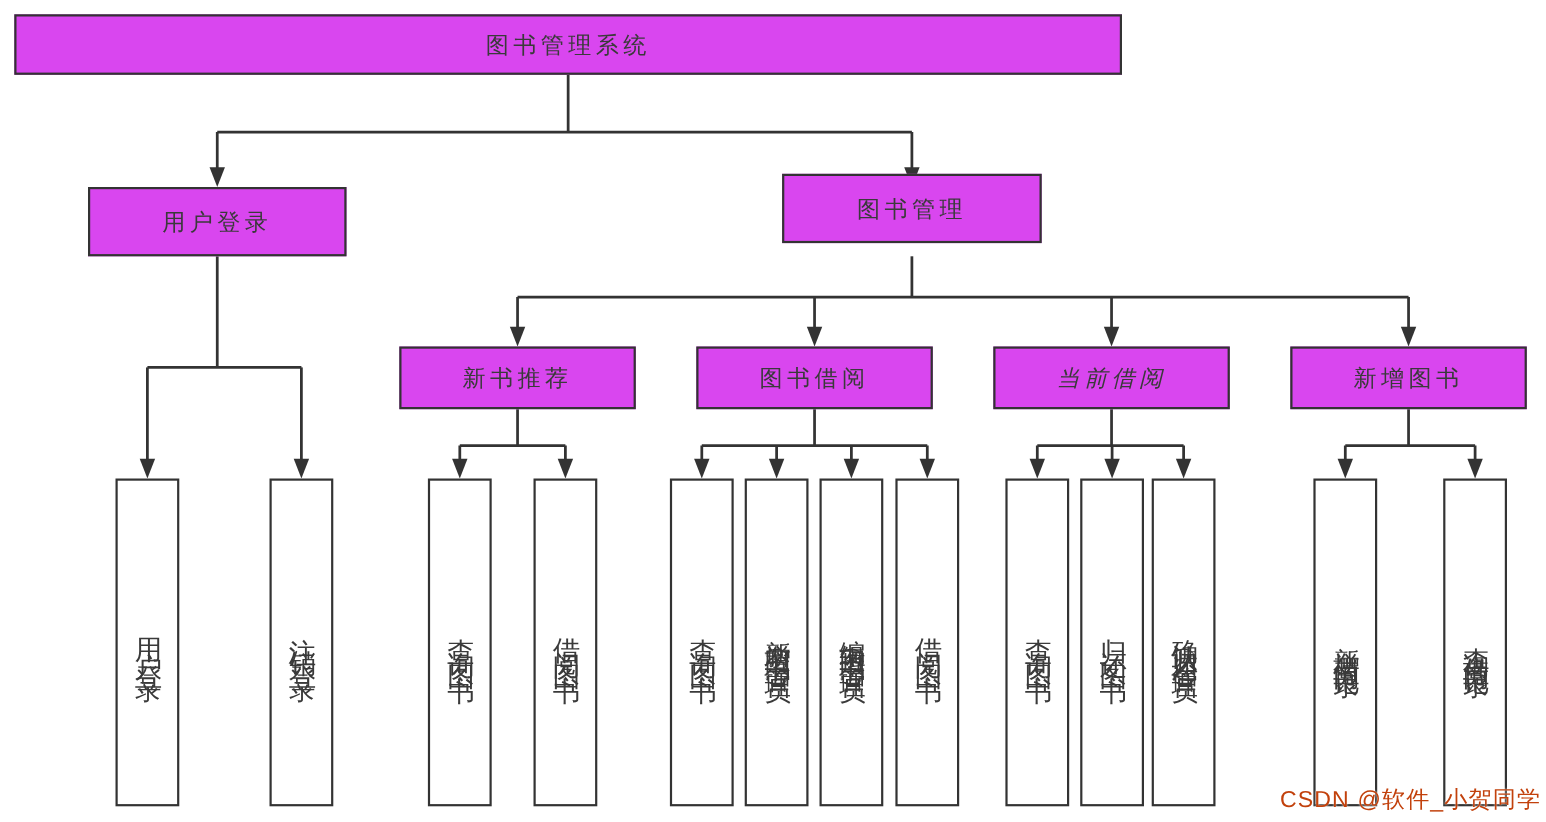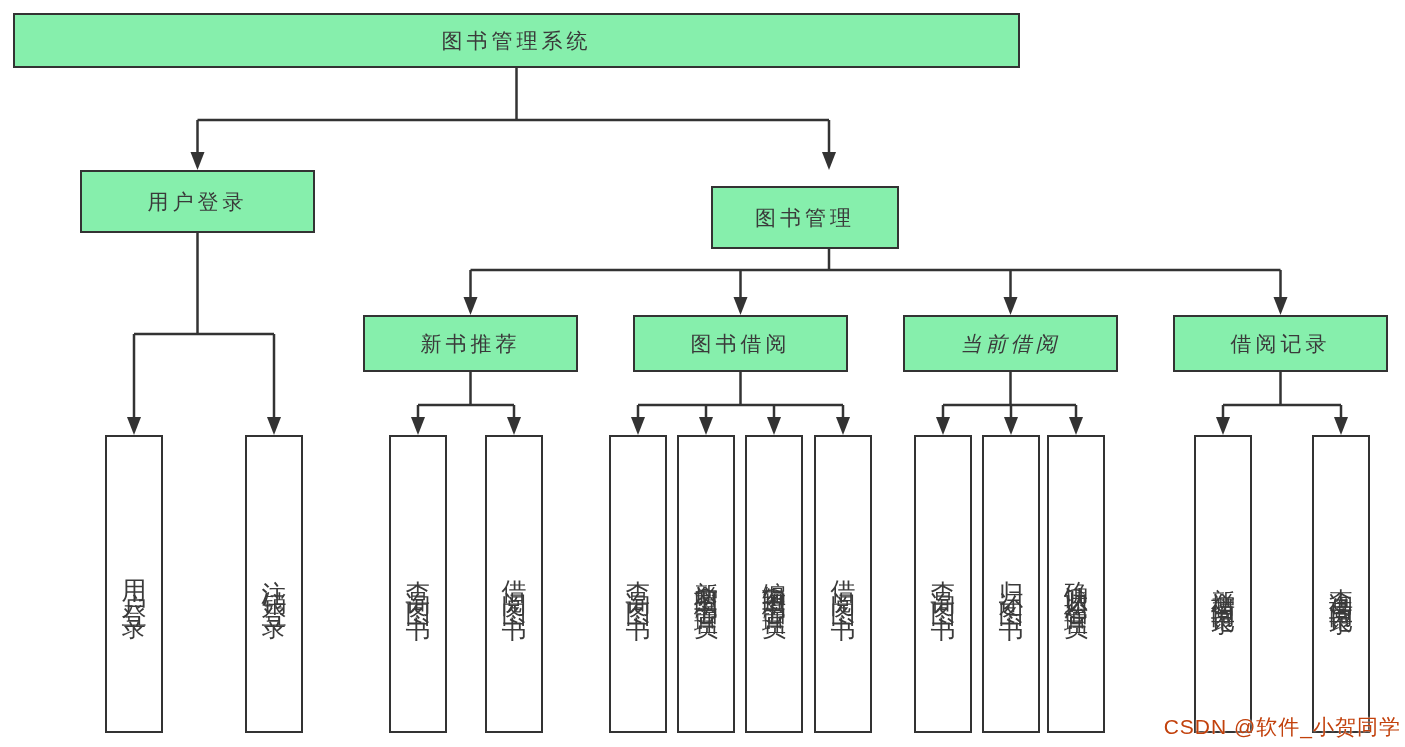--- a/index.html
+++ b/index.html
@@ -4,21 +4,21 @@
 <style>
   html, body { margin: 0; padding: 0; background: #ffffff; }
   body {
     width: 1405px; height: 747px; position: relative; overflow: hidden;
     font-family: "Liberation Sans", "DejaVu Sans", sans-serif;
   }
   .canvas { position: absolute; inset: 0; }
   svg.wires { position: absolute; left: 0; top: 0; }
   .node {
     position: absolute; box-sizing: border-box;
-    border: 2.5px solid #333333; background: #86efac;
+    border: 2.5px solid #333333; background: #d946ef;
     display: flex; align-items: center; justify-content: center;
     color: #3a3a3a; font-size: 21px; letter-spacing: 4px;
     white-space: nowrap;
   }
   .leaf {
     position: absolute; box-sizing: border-box;
     border: 2.5px solid #333333; background: #ffffff;
     top: 435px; width: 58px; height: 298px;
     display: flex; align-items: center; justify-content: center;
   }
@@ -104,26 +104,26 @@
       <polygon points="1004,417 1018,417 1011,435"></polygon>
       <polygon points="1069,417 1083,417 1076,435"></polygon>
       <polygon points="1216,417 1230,417 1223,435"></polygon>
       <polygon points="1334,417 1348,417 1341,435"></polygon>
     </g>
   </svg>
 
   <div class="node" style="left:13px; top:13px; width:1007px; height:55px;">图书管理系统</div>
 
   <div class="node" style="left:80px; top:170px; width:235px; height:63px;">用户登录</div>
-  <div class="node" style="left:711px; top:186px; width:188px; height:63px;">图书管理</div>
+  <div class="node" style="left:711px; top:158px; width:236px; height:63px;">图书管理</div>
 
   <div class="node" style="left:363px; top:315px; width:215px; height:57px;">新书推荐</div>
   <div class="node" style="left:633px; top:315px; width:215px; height:57px;">图书借阅</div>
   <div class="node" style="left:903px; top:315px; width:215px; height:57px;font-style:italic;">当前借阅</div>
-  <div class="node" style="left:1173px; top:315px; width:215px; height:57px;">借阅记录</div>
+  <div class="node" style="left:1173px; top:315px; width:215px; height:57px;">新增图书</div>
 
   <div class="leaf" style="left:105px;">
     <span>用户登录</span>
   </div>
   <div class="leaf" style="left:245px;">
     <span>注销登录</span>
   </div>
 
   <div class="leaf" style="left:389px;">
     <span>查询图书</span>

